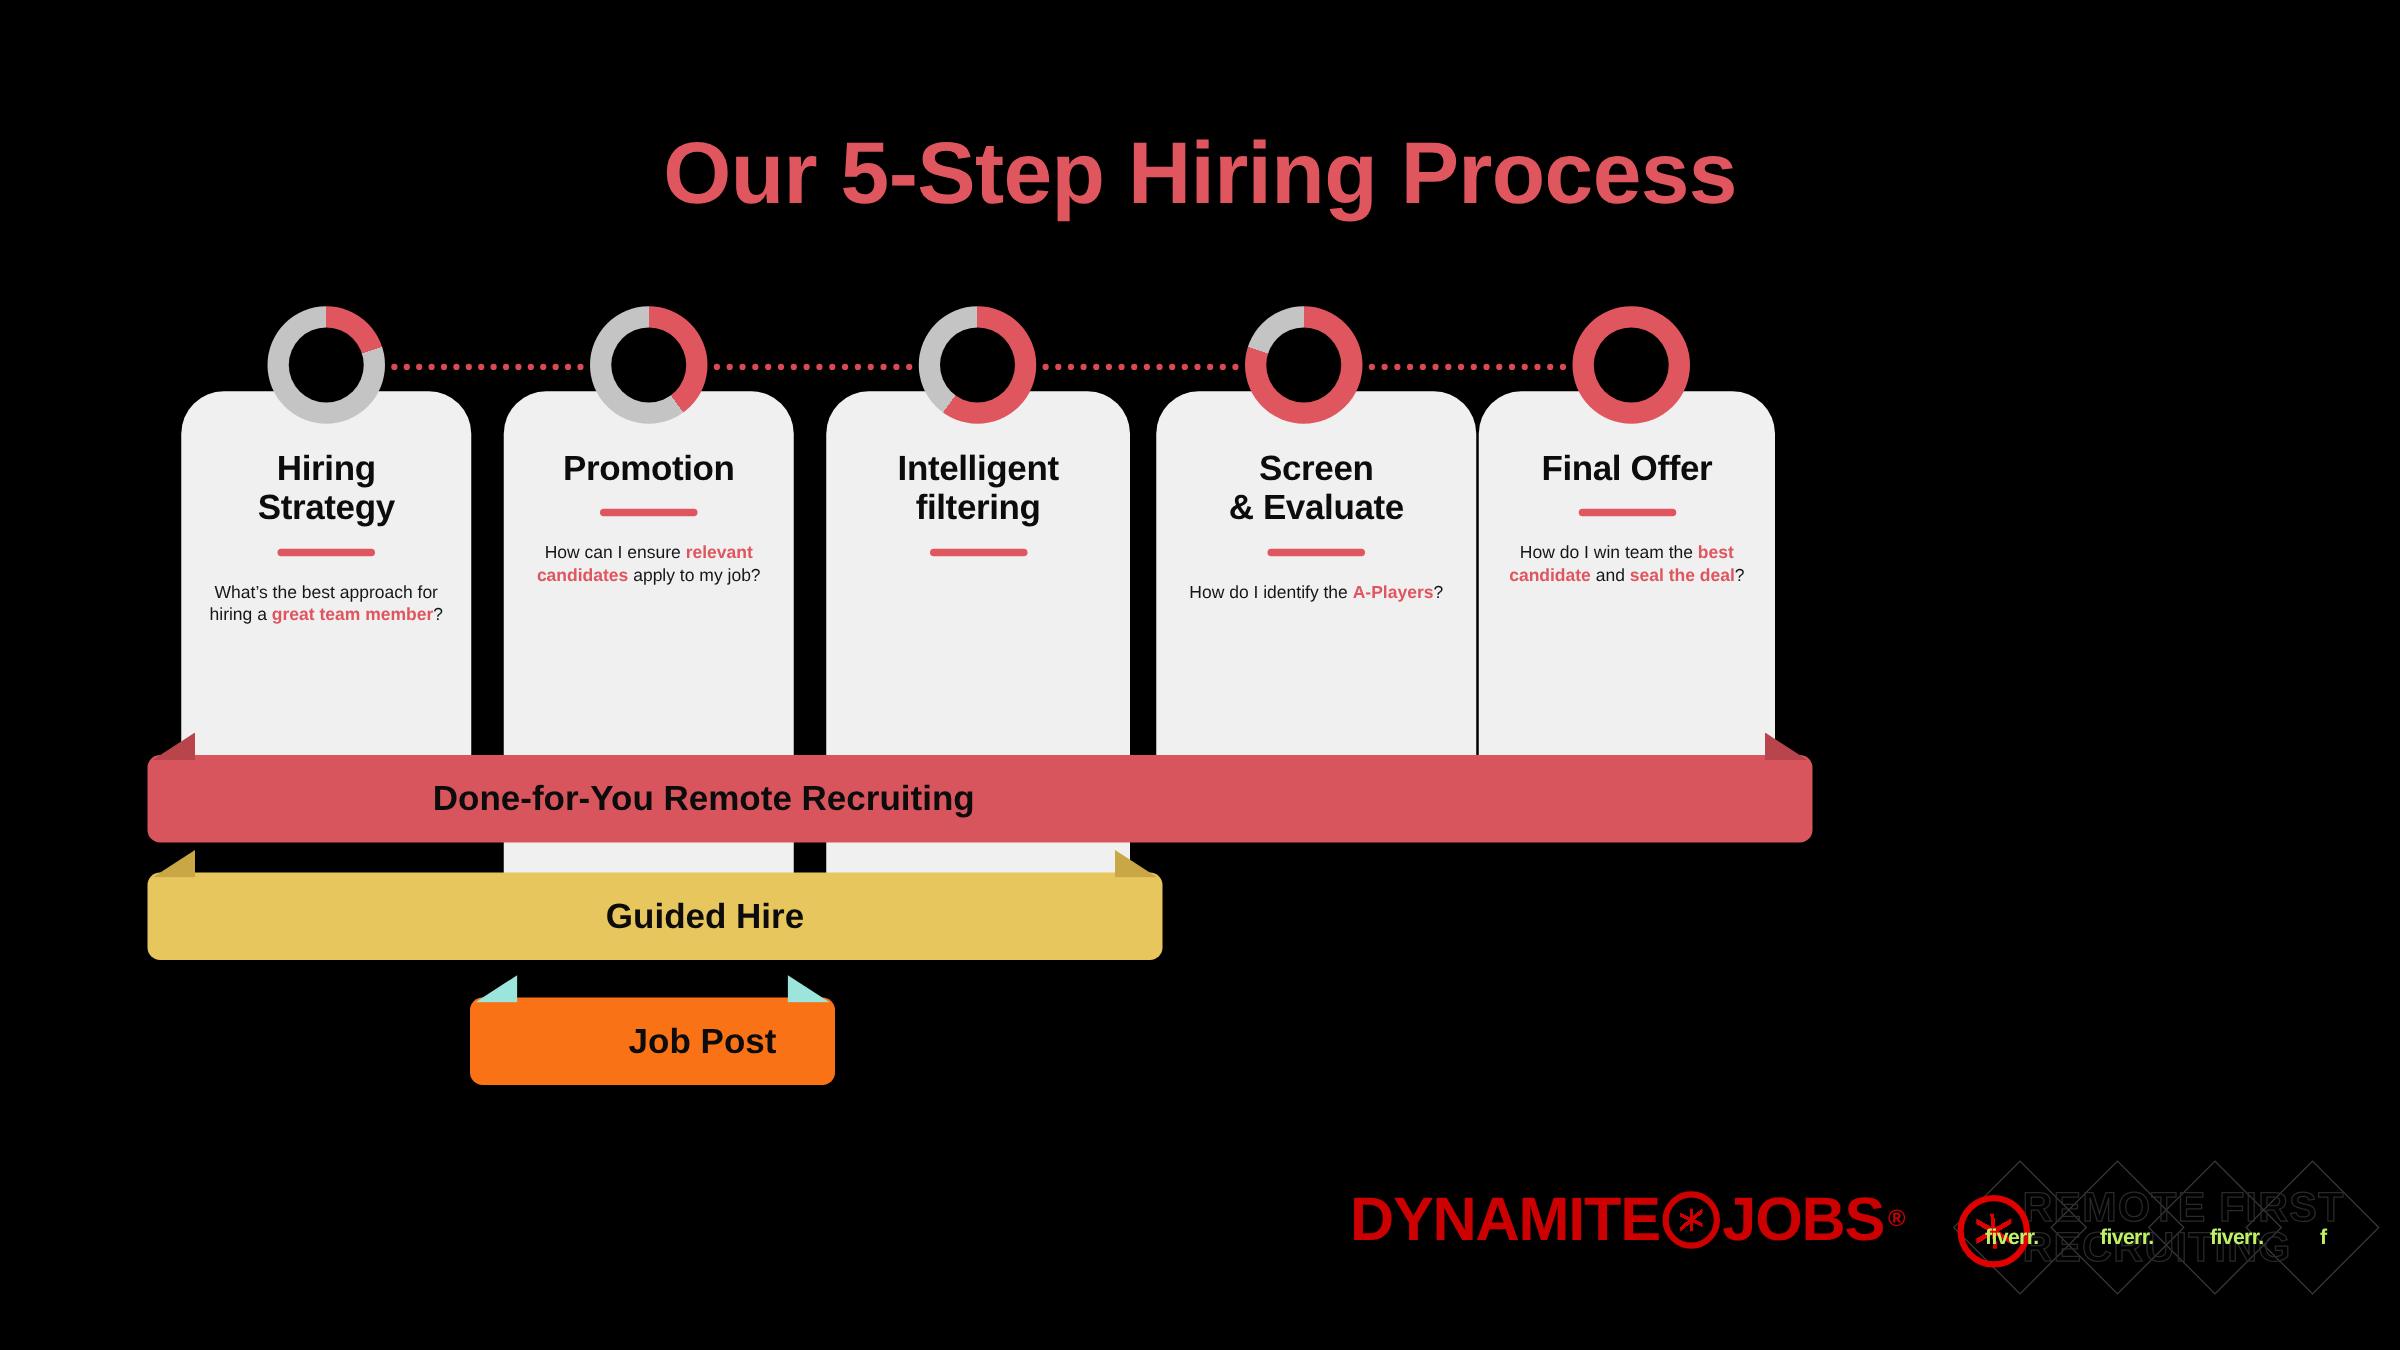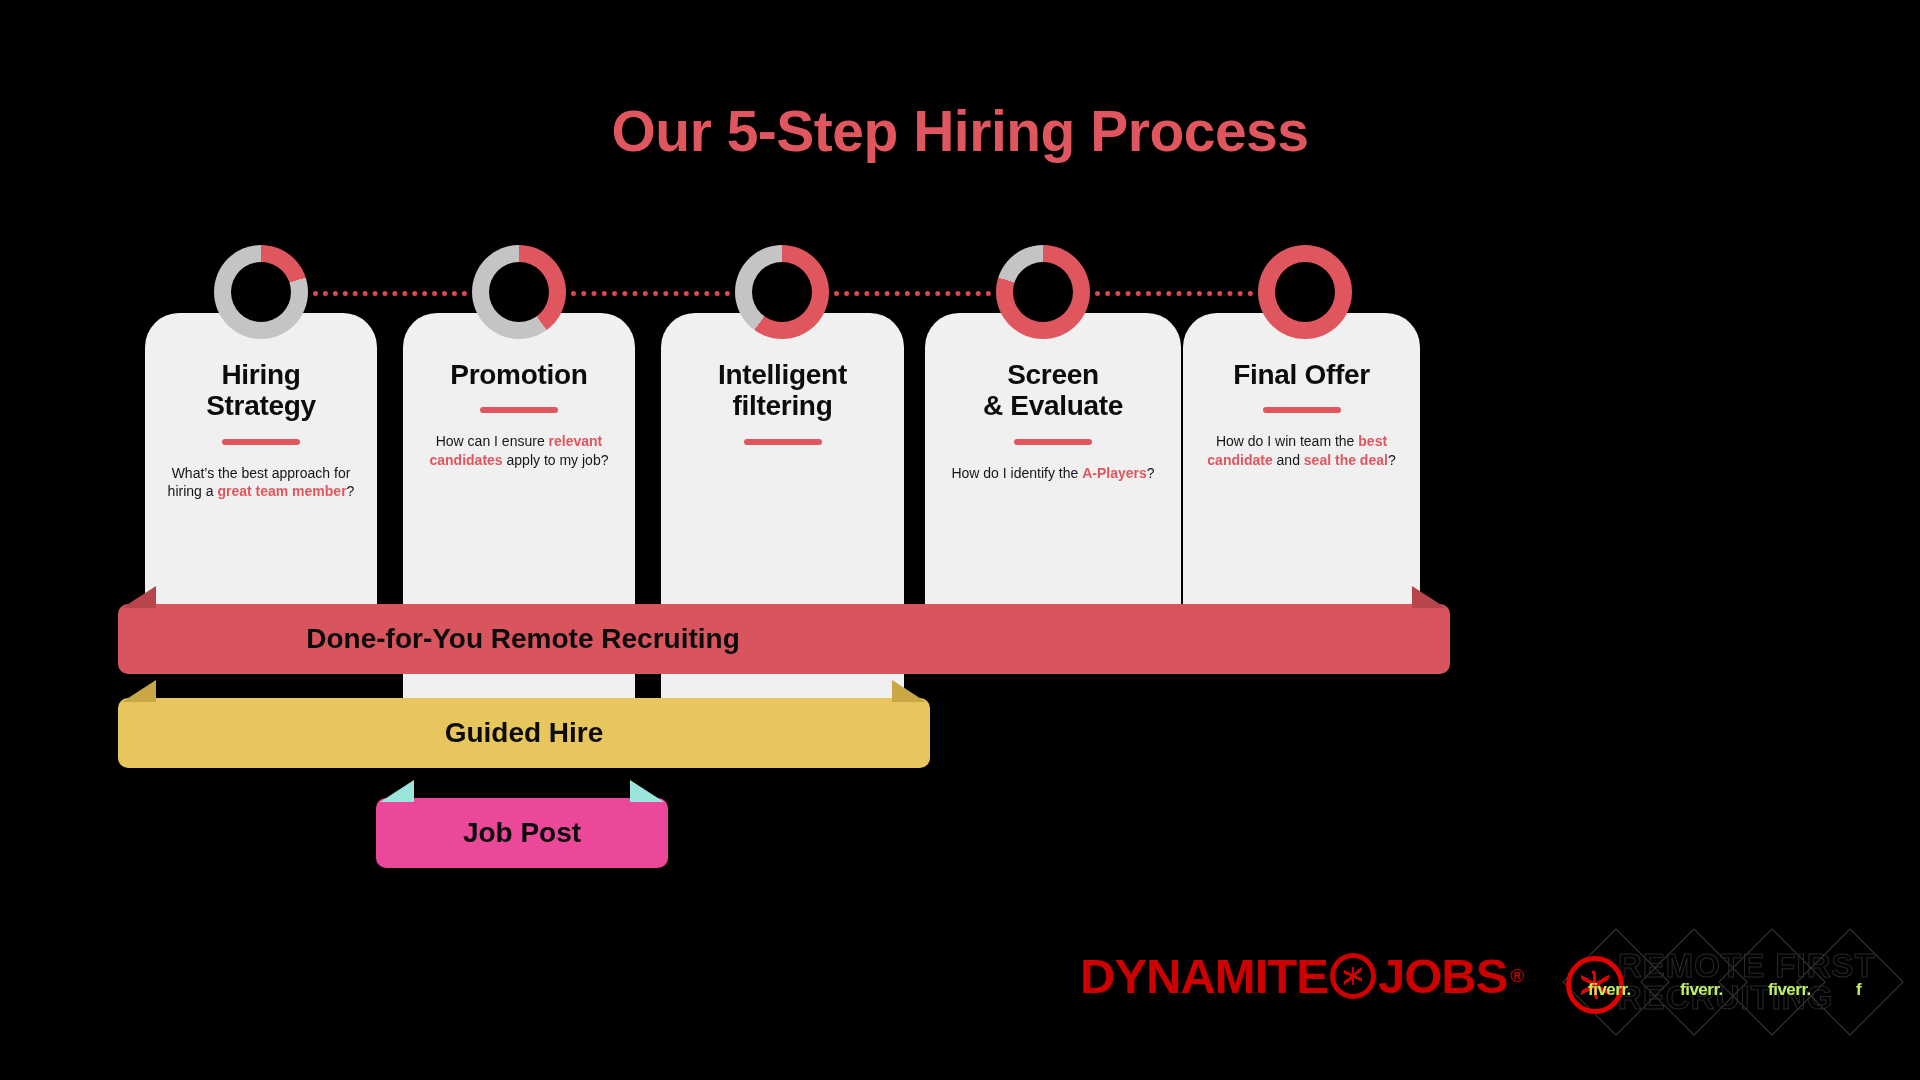--- a/index.html
+++ b/index.html
@@ -8,21 +8,21 @@
   body {
     width:1920px; height:1080px;
     font-family:"Liberation Sans", sans-serif;
     color:#111; overflow:hidden; position:relative;
   }
 
   
   #page-title {
     position:absolute; top:98px; left:0; width:100%;
     text-align:center;
-    font-size:57px; font-weight:bold; letter-spacing:-0.5px;
+    font-size:70px; font-weight:bold; letter-spacing:-0.5px;
     color:#E0565F;
   }
 
   
   #steps { position:absolute; top:245px; left:0; width:100%; height:480px; }
 
   
   .connector {
     position:absolute; top:46px; height:0;
     border-top:5px dotted #D94A52;
@@ -62,20 +62,21 @@
   }
   .card-body b { color:#E0565F; font-weight:bold; }
 
   
   .ribbon {
     position:absolute; height:70px;
     display:flex; align-items:center;
     font-size:28px; font-weight:bold; color:#0C0C0C;
     border-radius:10px;
     z-index:6;
+    padding-left:40px;
   }
   .ribbon .rlabel { position:absolute; width:100%; text-align:center; }
   
   .fold {
     position:absolute; width:34px; height:22px; top:-18px;
     z-index:-1;
   }
   .fold.l { left:4px; clip-path:polygon(0 100%,100% 0,100% 100%); }
   .fold.r { right:4px; clip-path:polygon(0 0,100% 100%,0 100%); }
 
@@ -178,21 +179,21 @@
     <div class="ribbon" style="top: 604px; left: 118px; width: 1332px; background: rgb(217, 85, 94);">
       <div class="fold l" style="background: rgb(184, 68, 76);"></div>
       <div class="fold r" style="background: rgb(184, 68, 76);"></div>
       <div class="rlabel" style="width: 810px;">Done-for-You Remote Recruiting</div>
     </div>
     <div class="ribbon" style="top: 698px; left: 118px; width: 812px; background: rgb(232, 198, 94);">
       <div class="fold l" style="background: rgb(201, 167, 68);"></div>
       <div class="fold r" style="background: rgb(201, 167, 68);"></div>
       <div class="rlabel" style="width: 812px;">Guided Hire</div>
     </div>
-    <div class="ribbon" style="top: 798px; left: 376px; width: 292px; background: #ec4899;">
+    <div class="ribbon" style="top: 798px; left: 376px; width: 292px; background: #f97316;">
       <div class="fold l" style="background: rgb(155, 229, 220);"></div>
       <div class="fold r" style="background: rgb(155, 229, 220);"></div>
       <div class="rlabel">Job Post</div>
     </div>
   </div>
 
 <div id="logos">
 
   <div id="dj-logo">
     <span>DYNAMITE</span>

